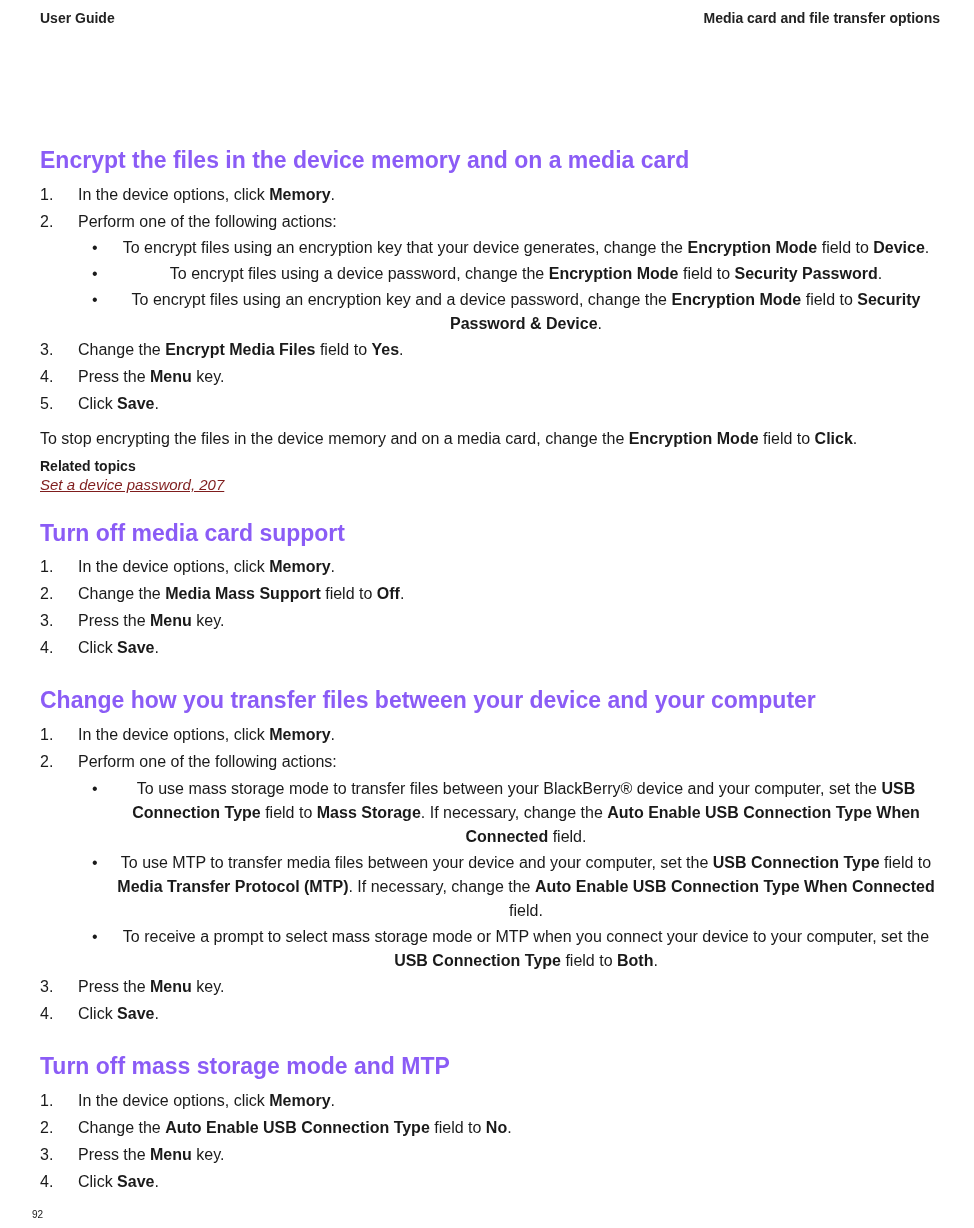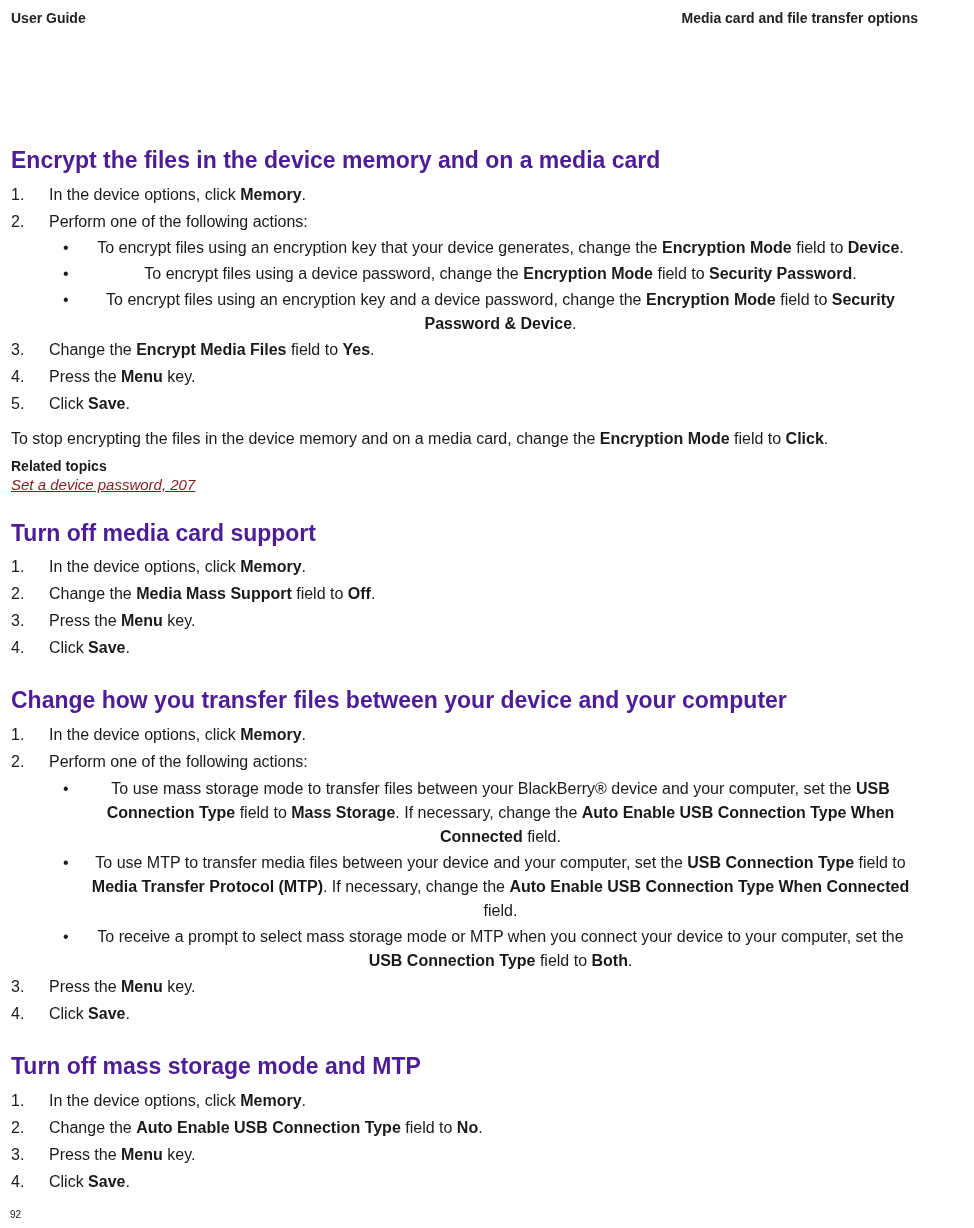--- a/index.html
+++ b/index.html
@@ -1,20 +1,20 @@
 <!DOCTYPE html>
 <html><head>
 <meta charset="utf-8">
 <style>
   * { box-sizing: border-box; margin: 0; padding: 0; }
   html, body { width: 974px; background: #fff; font-family: "Segoe UI", Arial, sans-serif; color: #1a1a1a; }
-  .page { position: relative; width: 934px; min-height: 1228px; padding: 10px 16px 0 11px; }
+  .page { position: relative; width: 934px; min-height: 1228px; padding: 10px 16px 0 18px; margin-left: 22px; }
   .runhead { display: flex; justify-content: space-between; font-size: 14px; font-weight: 600; color: #222; margin-bottom: 120px; }
   .runhead span { font-weight: 600; }
-  h2.section-title { color: #4c1d95; font-weight: 700; font-size: 23px; margin-top: 26px; margin-bottom: 8px; line-height: 1.25; }
+  h2.section-title { color: #8b5cf6; font-weight: 700; font-size: 23px; margin-top: 26px; margin-bottom: 8px; line-height: 1.25; }
   h2.section-title:first-of-type { margin-top: 0; }
   ol.numbered { list-style: none; padding-left: 0; margin-left: 0; }
   ol.numbered > li { position: relative; padding-left: 38px; font-size: 16px; line-height: 1.55; margin-bottom: 2px; }
   ol.numbered > li .num { position: absolute; left: 0; top: 0; width: 24px; text-align: left; }
   ul.bullets { list-style: none; padding-left: 0; margin-left: 0; text-align: center; }
   ul.bullets > li { position: relative; padding-left: 34px; font-size: 16px; line-height: 1.5; margin-bottom: 2px; }
   ul.bullets > li::before { content: "•"; position: absolute; left: 14px; top: 0; }
   .nested { margin-top: 2px; }
   .body-para { font-size: 16px; line-height: 1.55; margin-top: 10px; margin-bottom: 6px; }
   .related-label { font-size: 14px; font-weight: 700; margin-top: 6px; }

